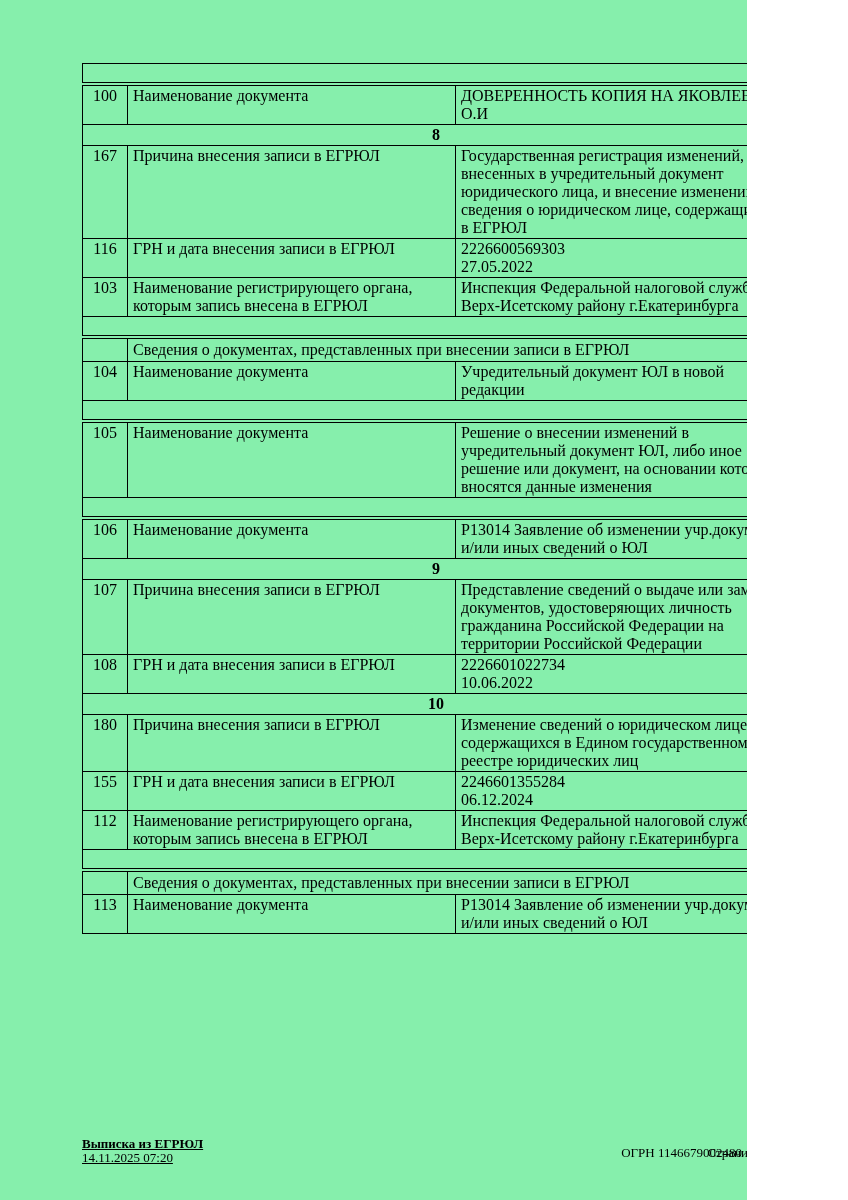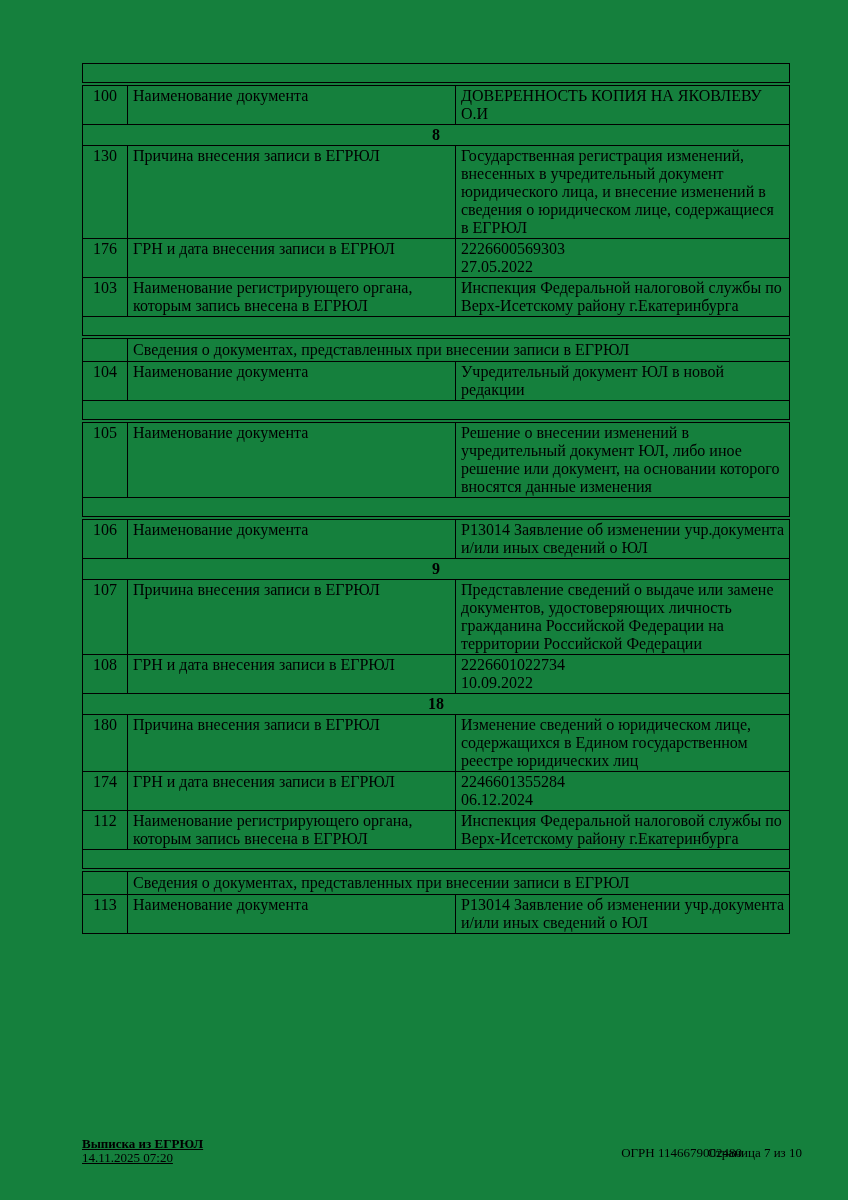--- a/index.html
+++ b/index.html
@@ -4,23 +4,23 @@
 <style>
   * { box-sizing: border-box; }
   html, body {
     margin: 0; padding: 0;
     background: #ffffff;
     font-family: "Liberation Serif", "DejaVu Serif", serif;
     color: #000000;
   }
   .page {
     position: relative;
-    width: 848px;
+    width: 747px;
     height: 1200px;
-    background: #15803d;
+    background: #86efac;
     overflow: hidden;
   }
   table.doc-table {
     position: absolute;
     left: 82px;
     top: 63px;
     width: 707px;
     border-collapse: collapse;
     table-layout: fixed;
   }
@@ -100,26 +100,26 @@
         </tr>
         <tr class="row-data">
           <td class="num-cell">100</td>
           <td class="label-cell">Наименование документа</td>
           <td class="value-cell">ДОВЕРЕННОСТЬ КОПИЯ НА ЯКОВЛЕВУ О.И</td>
         </tr>
         <tr class="row-section">
           <td class="section-cell" colspan="3">8</td>
         </tr>
         <tr class="row-data">
-          <td class="num-cell">130</td>
+          <td class="num-cell">167</td>
           <td class="label-cell">Причина внесения записи в ЕГРЮЛ</td>
           <td class="value-cell">Государственная регистрация изменений, внесенных в учредительный документ юридического лица, и внесение изменений в сведения о юридическом лице, содержащиеся в ЕГРЮЛ</td>
         </tr>
         <tr class="row-data">
-          <td class="num-cell">176</td>
+          <td class="num-cell">116</td>
           <td class="label-cell">ГРН и дата внесения записи в ЕГРЮЛ</td>
           <td class="value-cell">2226600569303
 27.05.2022</td>
         </tr>
         <tr class="row-data">
           <td class="num-cell">103</td>
           <td class="label-cell">Наименование регистрирующего органа, которым запись внесена в ЕГРЮЛ</td>
           <td class="value-cell">Инспекция Федеральной налоговой службы по Верх-Исетскому району г.Екатеринбурга</td>
         </tr>
         <tr class="row-spacer">
@@ -164,32 +164,32 @@
         </tr>
         <tr class="row-data">
           <td class="num-cell">107</td>
           <td class="label-cell">Причина внесения записи в ЕГРЮЛ</td>
           <td class="value-cell">Представление сведений о выдаче или замене документов, удостоверяющих личность гражданина Российской Федерации на территории Российской Федерации</td>
         </tr>
         <tr class="row-data">
           <td class="num-cell">108</td>
           <td class="label-cell">ГРН и дата внесения записи в ЕГРЮЛ</td>
           <td class="value-cell">2226601022734
-10.09.2022</td>
+10.06.2022</td>
         </tr>
         <tr class="row-section">
-          <td class="section-cell" colspan="3">18</td>
+          <td class="section-cell" colspan="3">10</td>
         </tr>
         <tr class="row-data">
           <td class="num-cell">180</td>
           <td class="label-cell">Причина внесения записи в ЕГРЮЛ</td>
           <td class="value-cell">Изменение сведений о юридическом лице, содержащихся в Едином государственном реестре юридических лиц</td>
         </tr>
         <tr class="row-data">
-          <td class="num-cell">174</td>
+          <td class="num-cell">155</td>
           <td class="label-cell">ГРН и дата внесения записи в ЕГРЮЛ</td>
           <td class="value-cell">2246601355284
 06.12.2024</td>
         </tr>
         <tr class="row-data">
           <td class="num-cell">112</td>
           <td class="label-cell">Наименование регистрирующего органа, которым запись внесена в ЕГРЮЛ</td>
           <td class="value-cell">Инспекция Федеральной налоговой службы по Верх-Исетскому району г.Екатеринбурга</td>
         </tr>
         <tr class="row-spacer">

